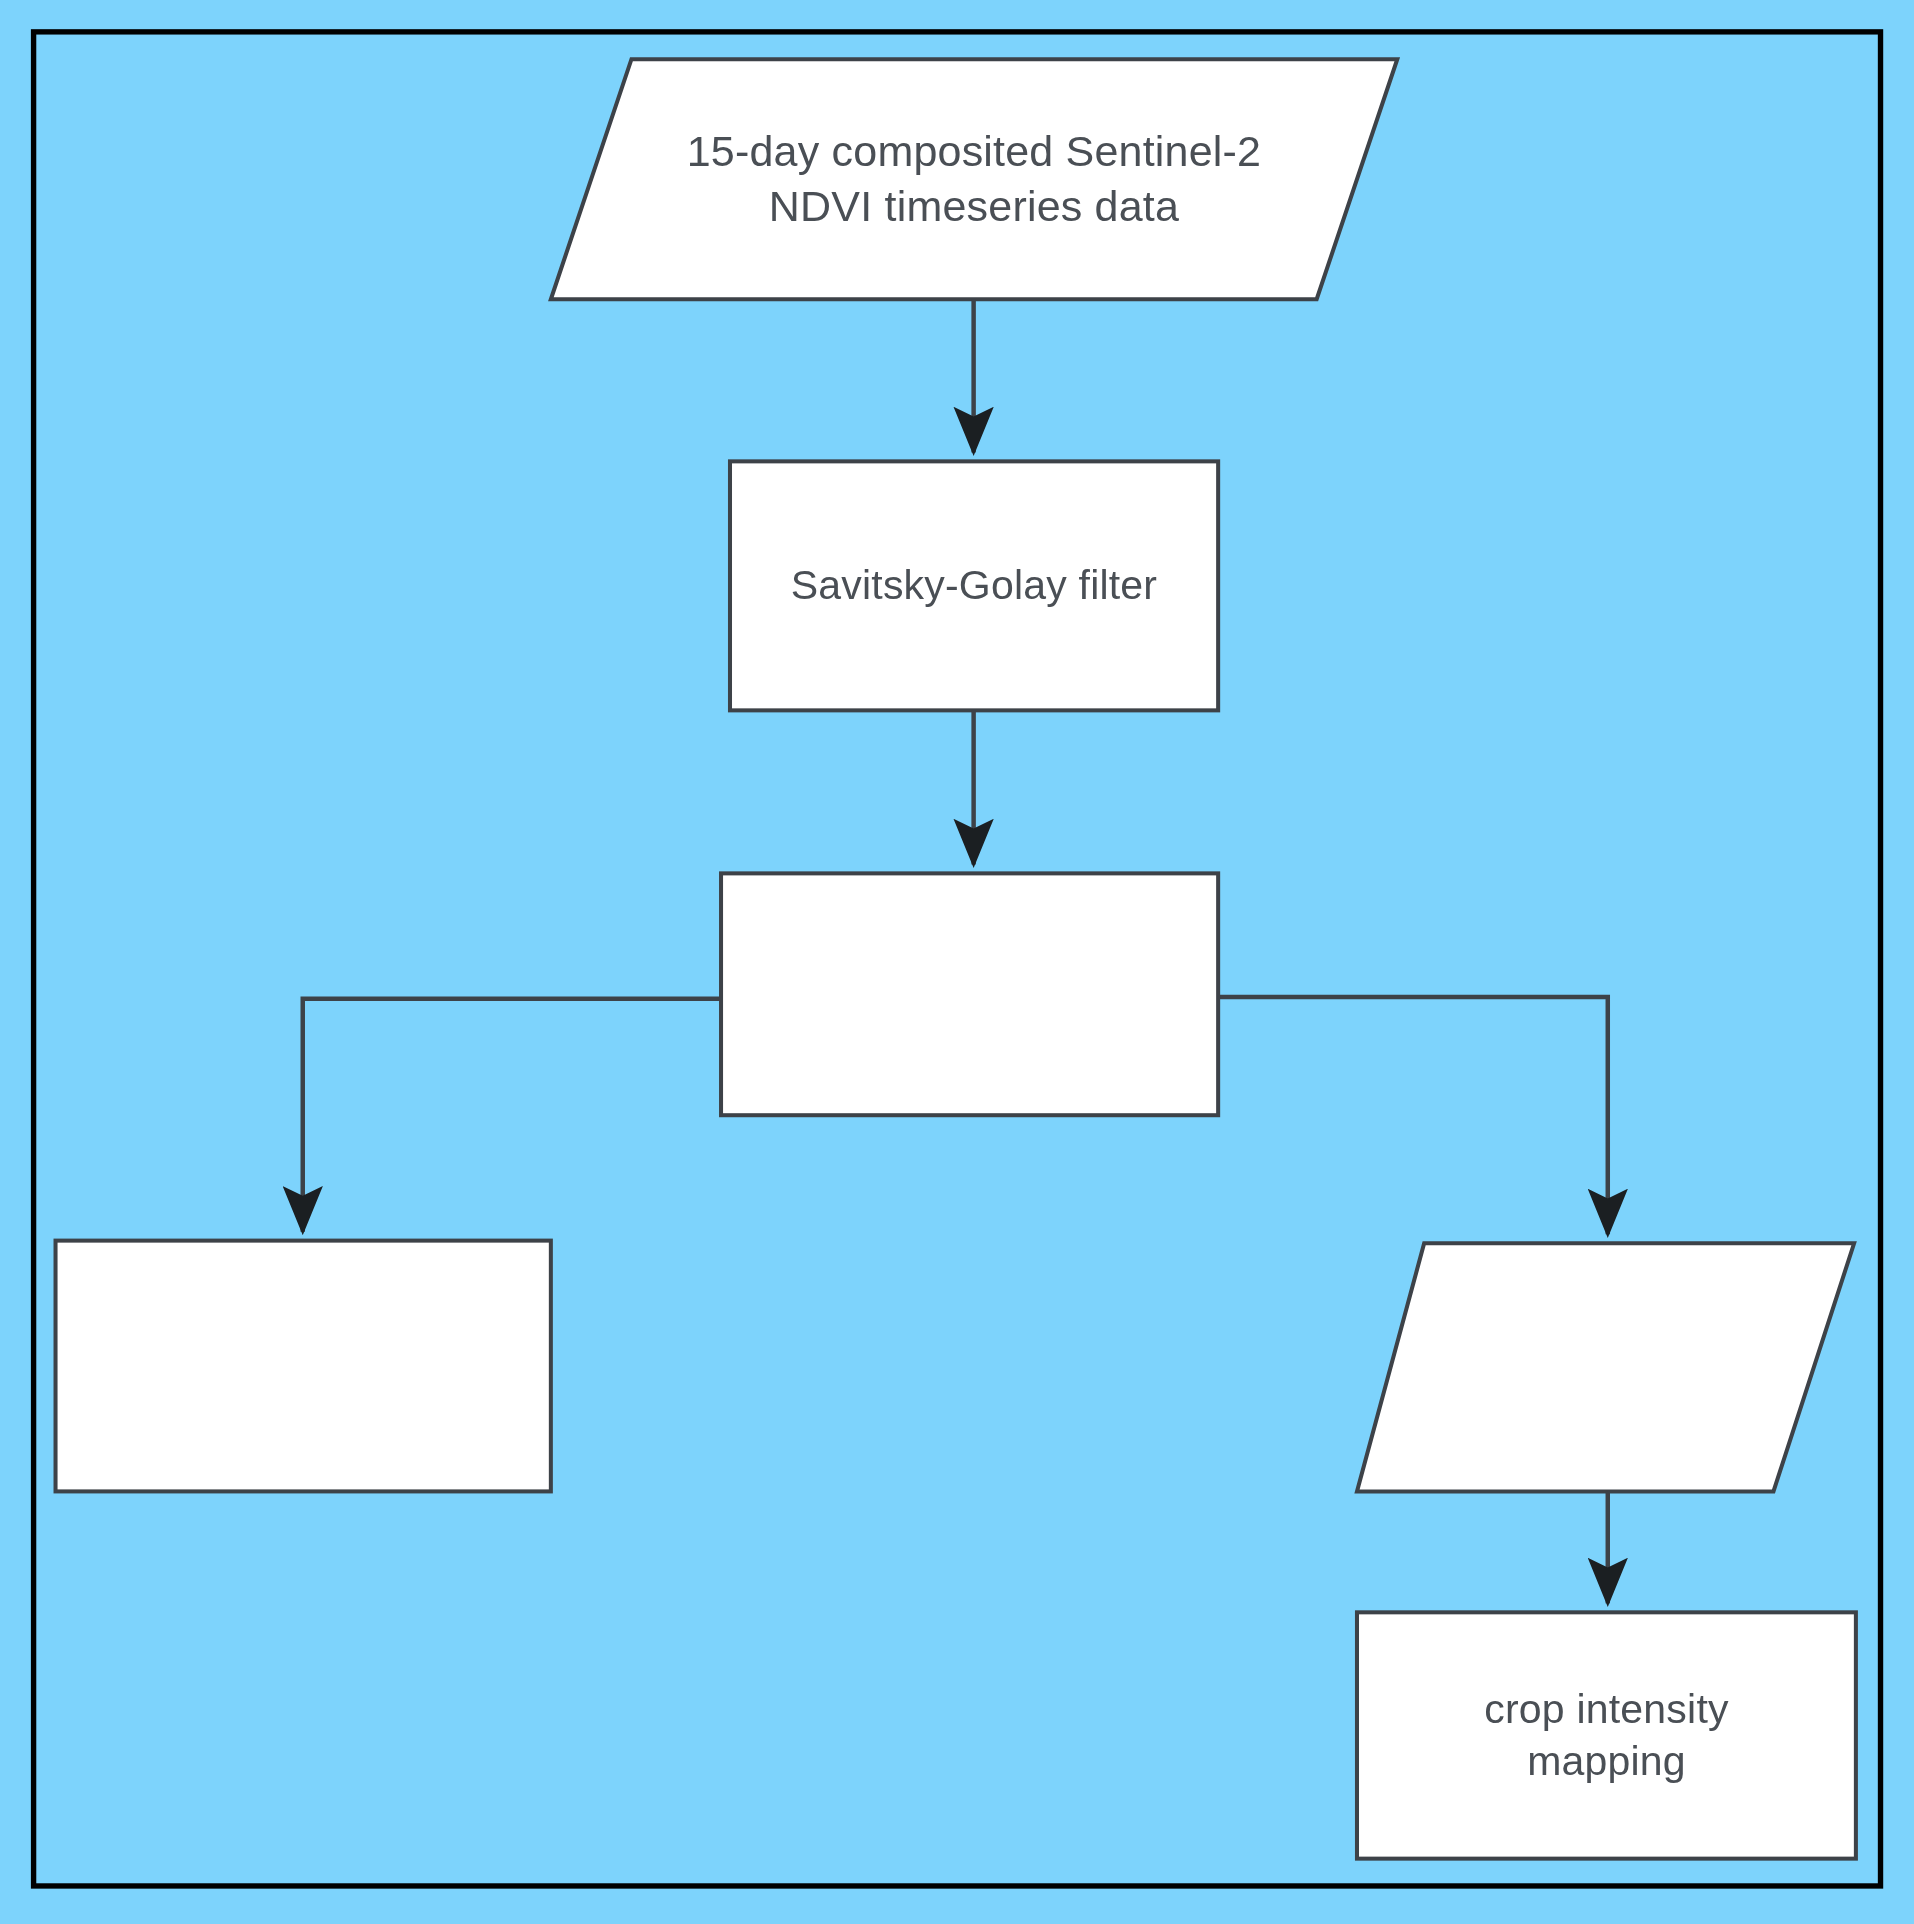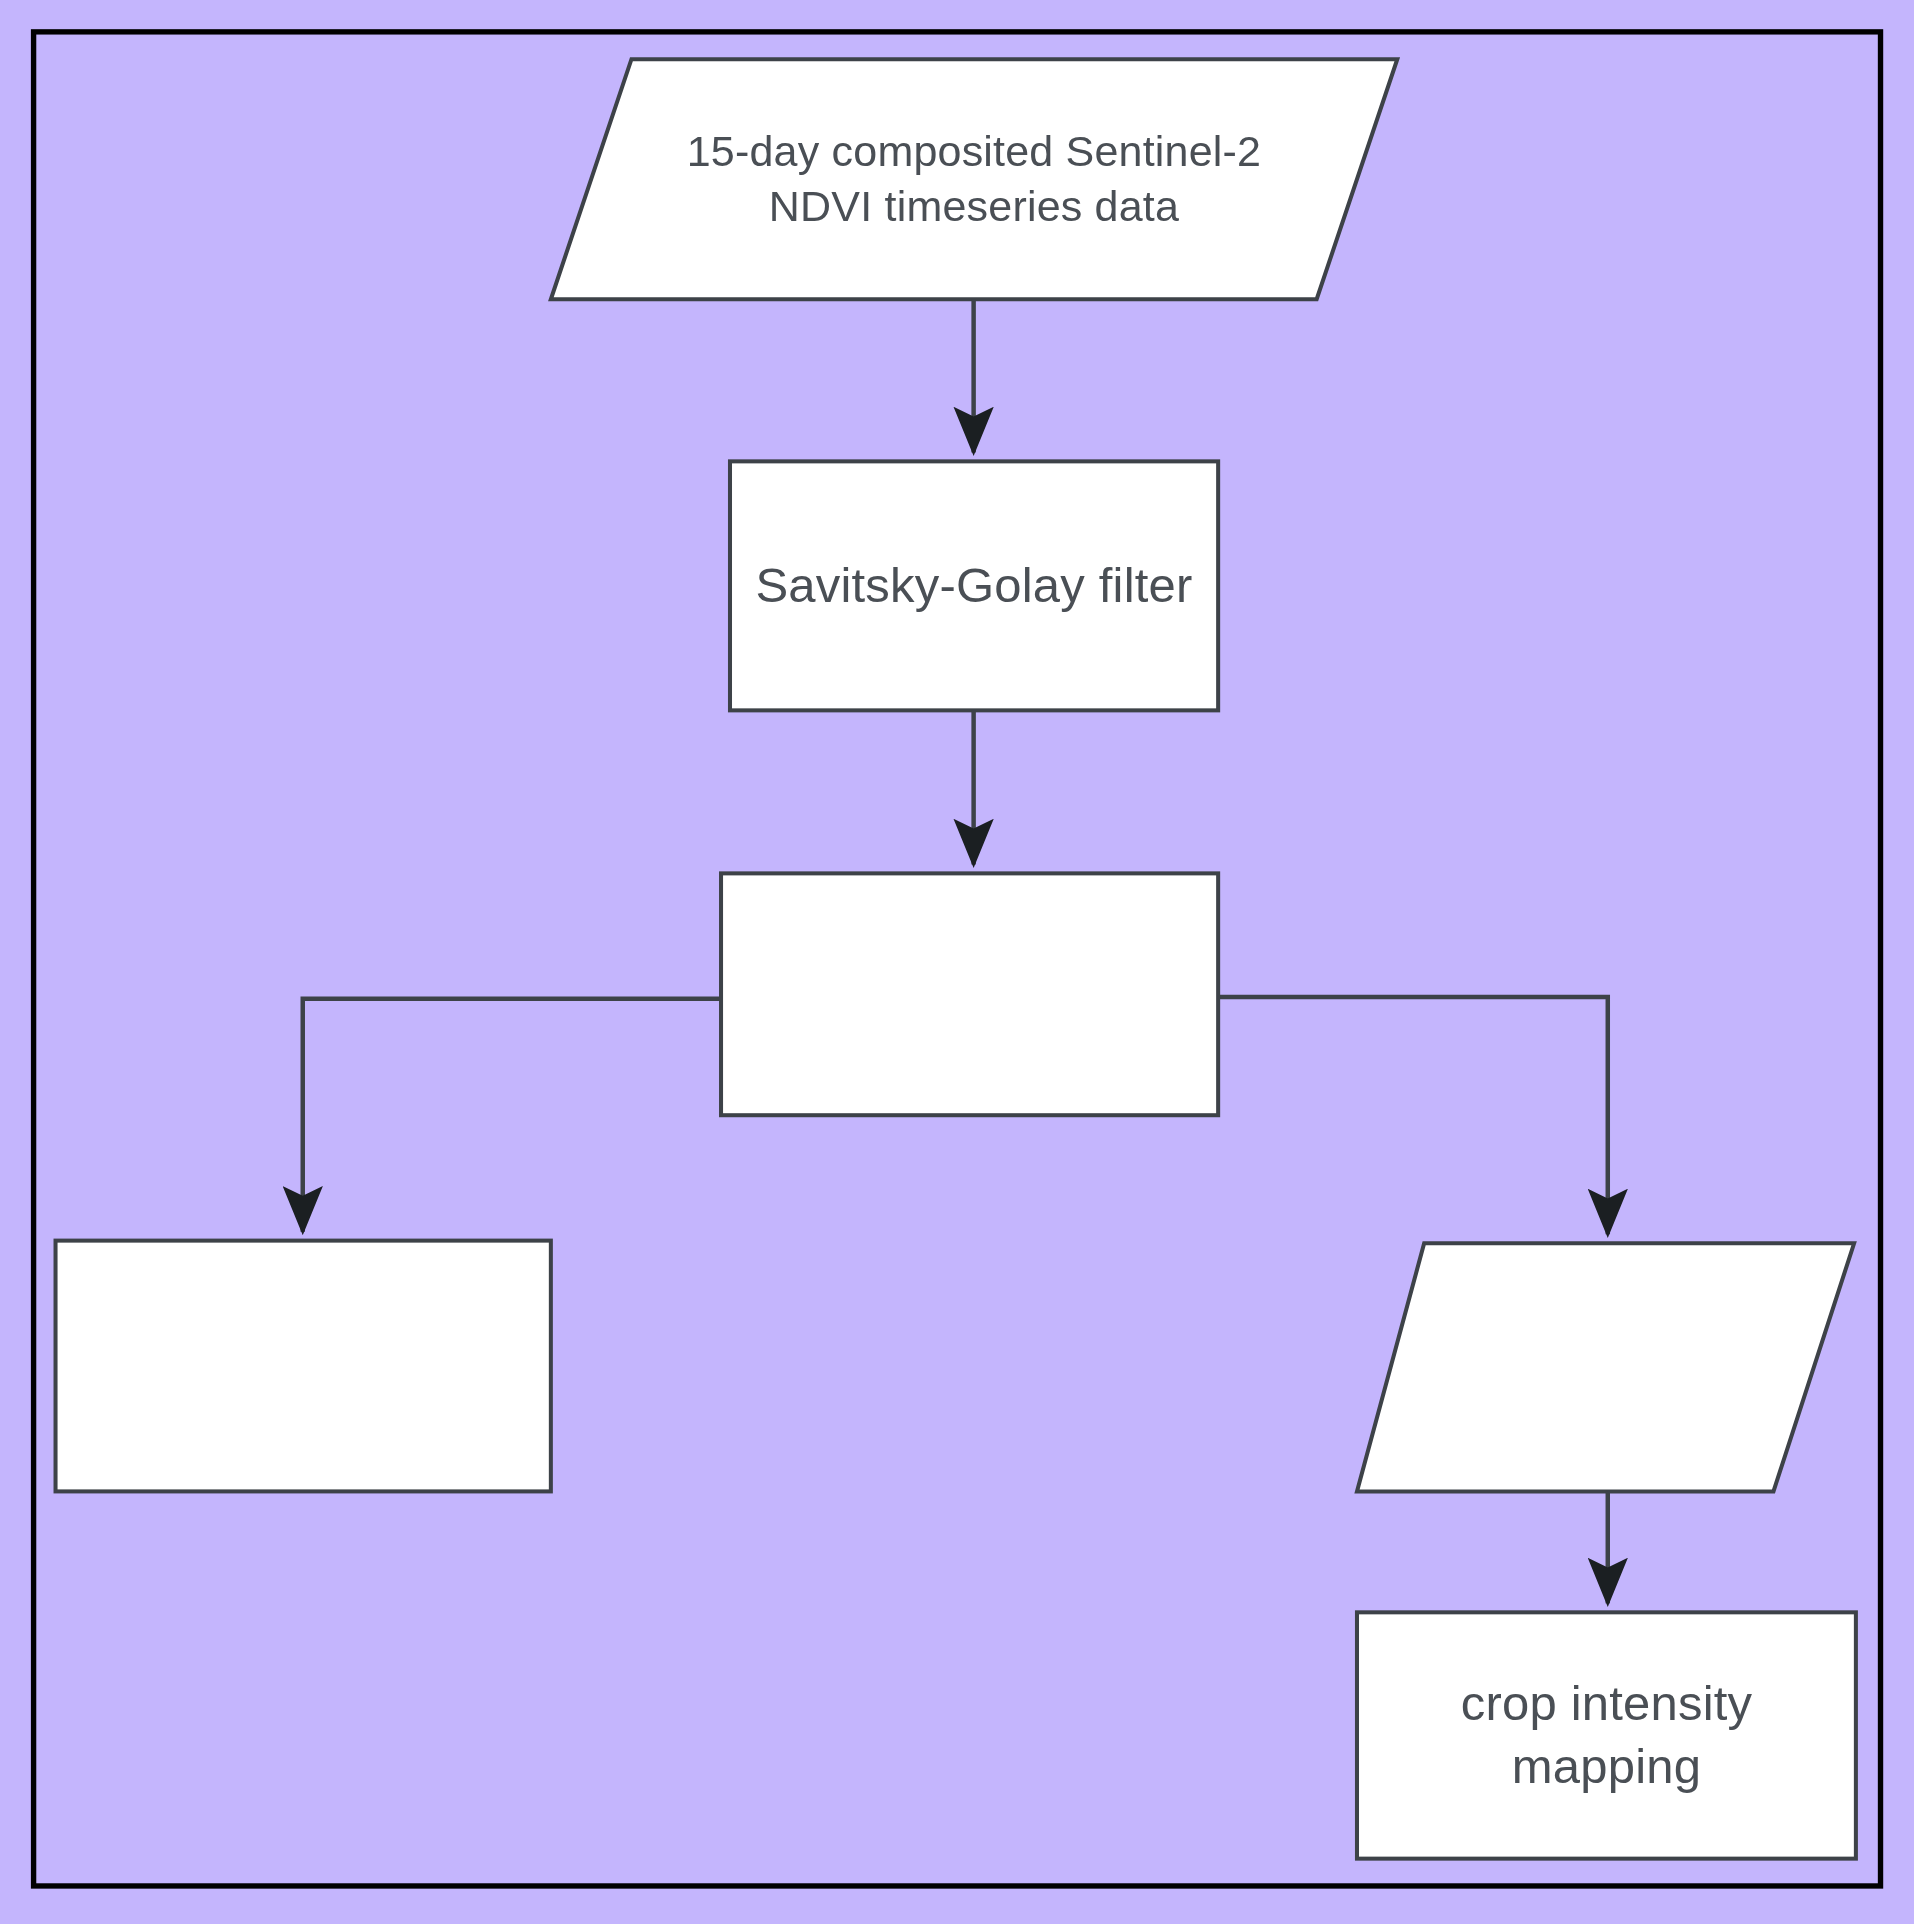--- a/index.html
+++ b/index.html
@@ -11,39 +11,39 @@
   body {
     width: 1915px;
     height: 1925px;
     font-family: "Liberation Sans", sans-serif;
     overflow: hidden;
   }
   #figure-root {
     position: relative;
     width: 1915px;
     height: 1925px;
-    background: #c4b5fd;
+    background: #7dd3fc;
   }
   #flow-svg {
     position: absolute;
     left: 0;
     top: 0;
     width: 1915px;
     height: 1925px;
     display: block;
   }
   .node-label {
     position: absolute;
     display: flex;
     align-items: center;
     justify-content: center;
     text-align: center;
     color: #4a4f55;
     font-family: "Liberation Sans", sans-serif;
-    font-size: 49px;
+    font-size: 41px;
     line-height: 1.28;
     letter-spacing: 0.2px;
     white-space: pre-line;
     pointer-events: none;
   }
   .label-data-input { }
   .label-process { }
 </style>
 </head>
 <body>

